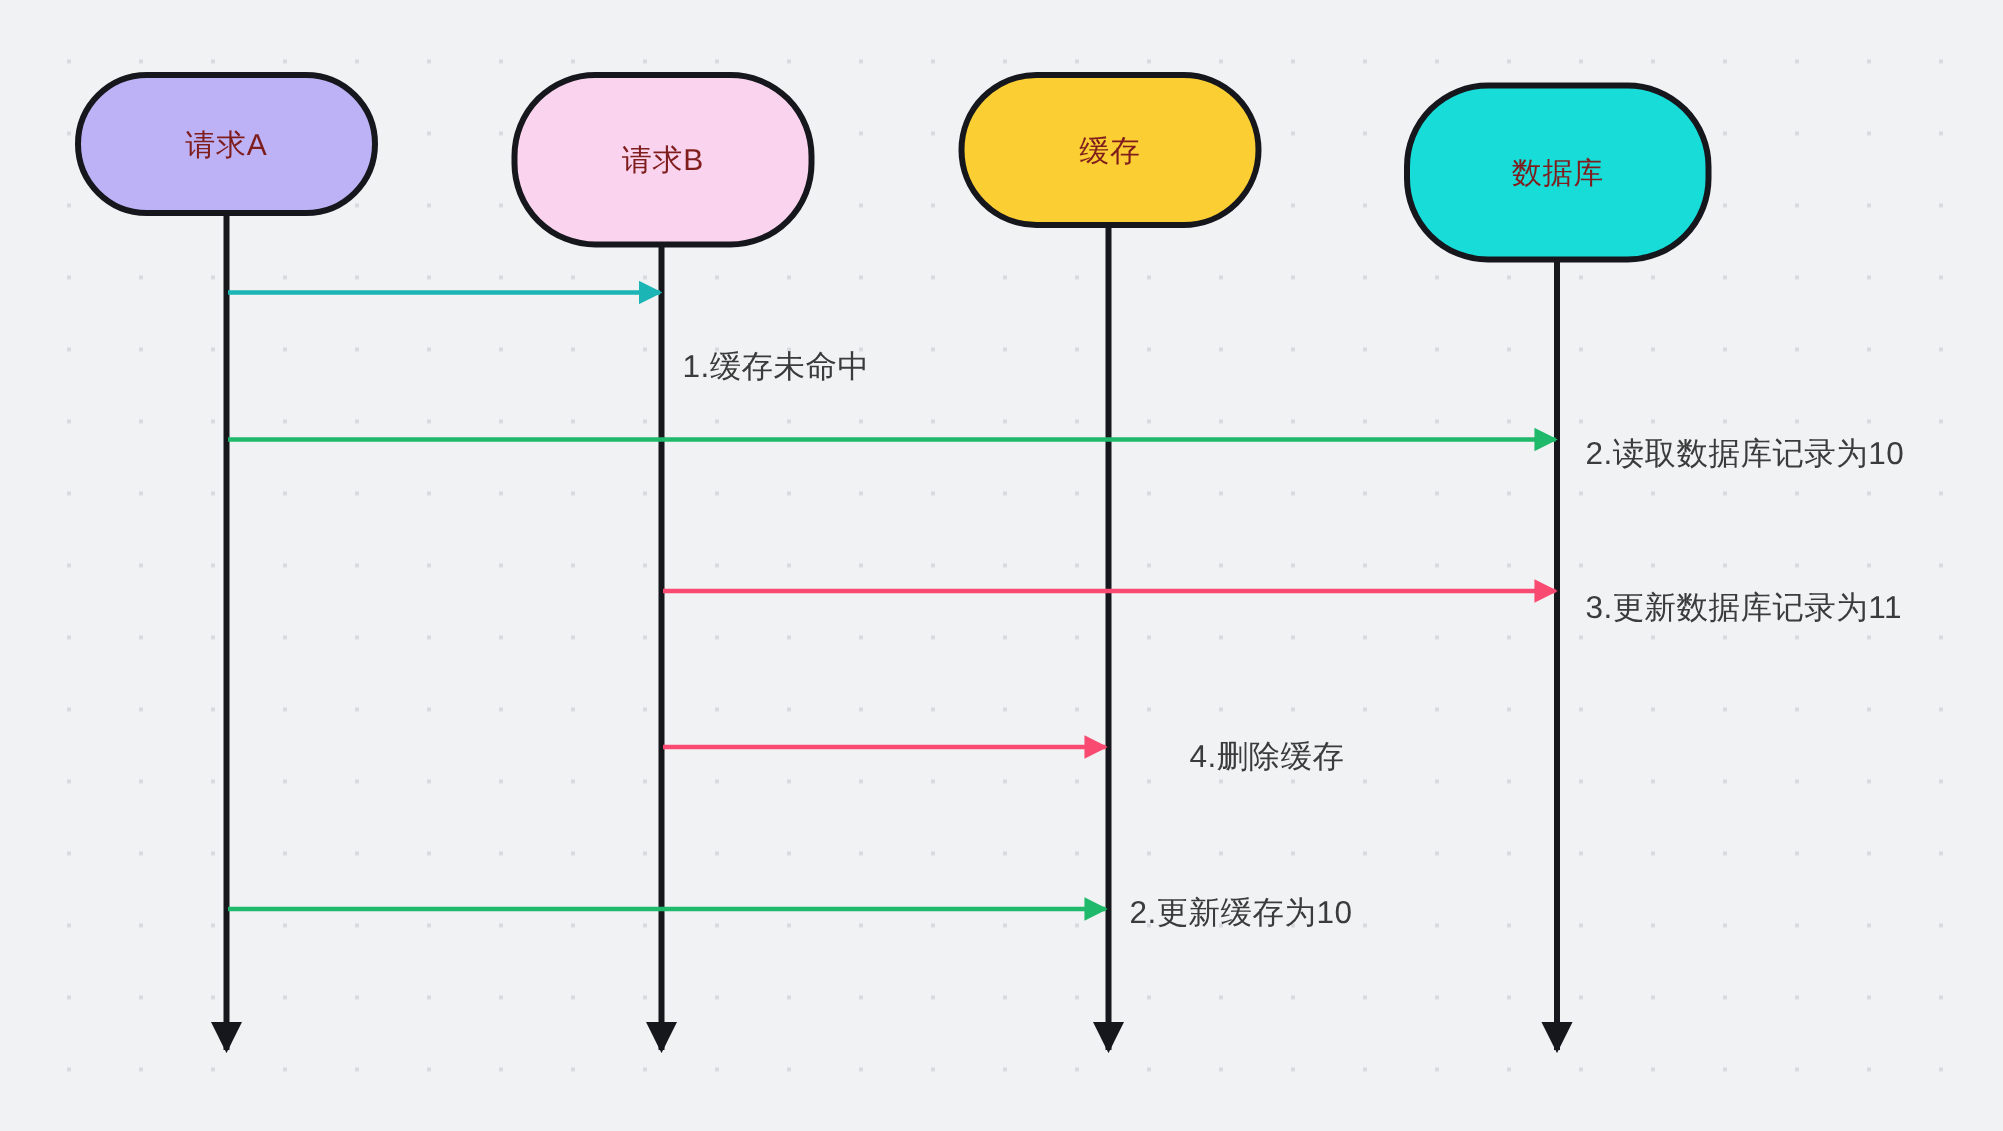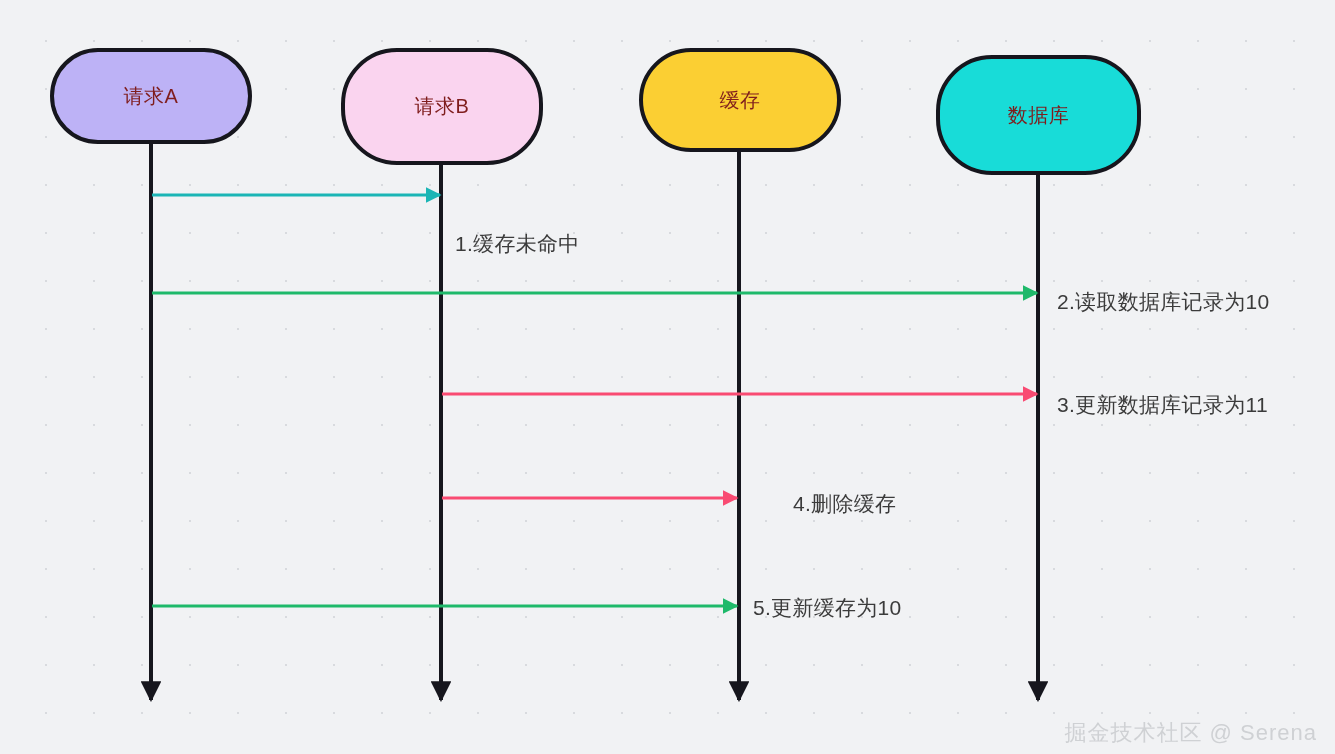--- a/index.html
+++ b/index.html
@@ -95,17 +95,16 @@
       </div>
       <div class="node-box" style="left: 936px; top: 55px; width: 205px; height: 120px; background: rgb(24, 220, 216); border-color: rgb(22, 22, 29);">
         <span>数据库</span>
       </div>
     </div>
   <div id="label-layer">
       <div class="msg-label" style="left: 455px; top: 182px; margin-top: 48px;">1.缓存未命中</div>
       <div class="msg-label" style="left: 1057px; top: 288px;">2.读取数据库记录为10</div>
       <div class="msg-label" style="left: 1057px; top: 391px;">3.更新数据库记录为11</div>
       <div class="msg-label" style="left: 753px; top: 490px; margin-left: 40px;">4.删除缓存</div>
-      <div class="msg-label" style="left: 753px; top: 594px;">5.更新缓存为10</div>
+      <div class="msg-label" style="left: 753px; top: 594px;">2.更新缓存为10</div>
     </div>
 
-  <div class="watermark">掘金技术社区 @ Serena</div>
 </div>
 
 </body></html>

